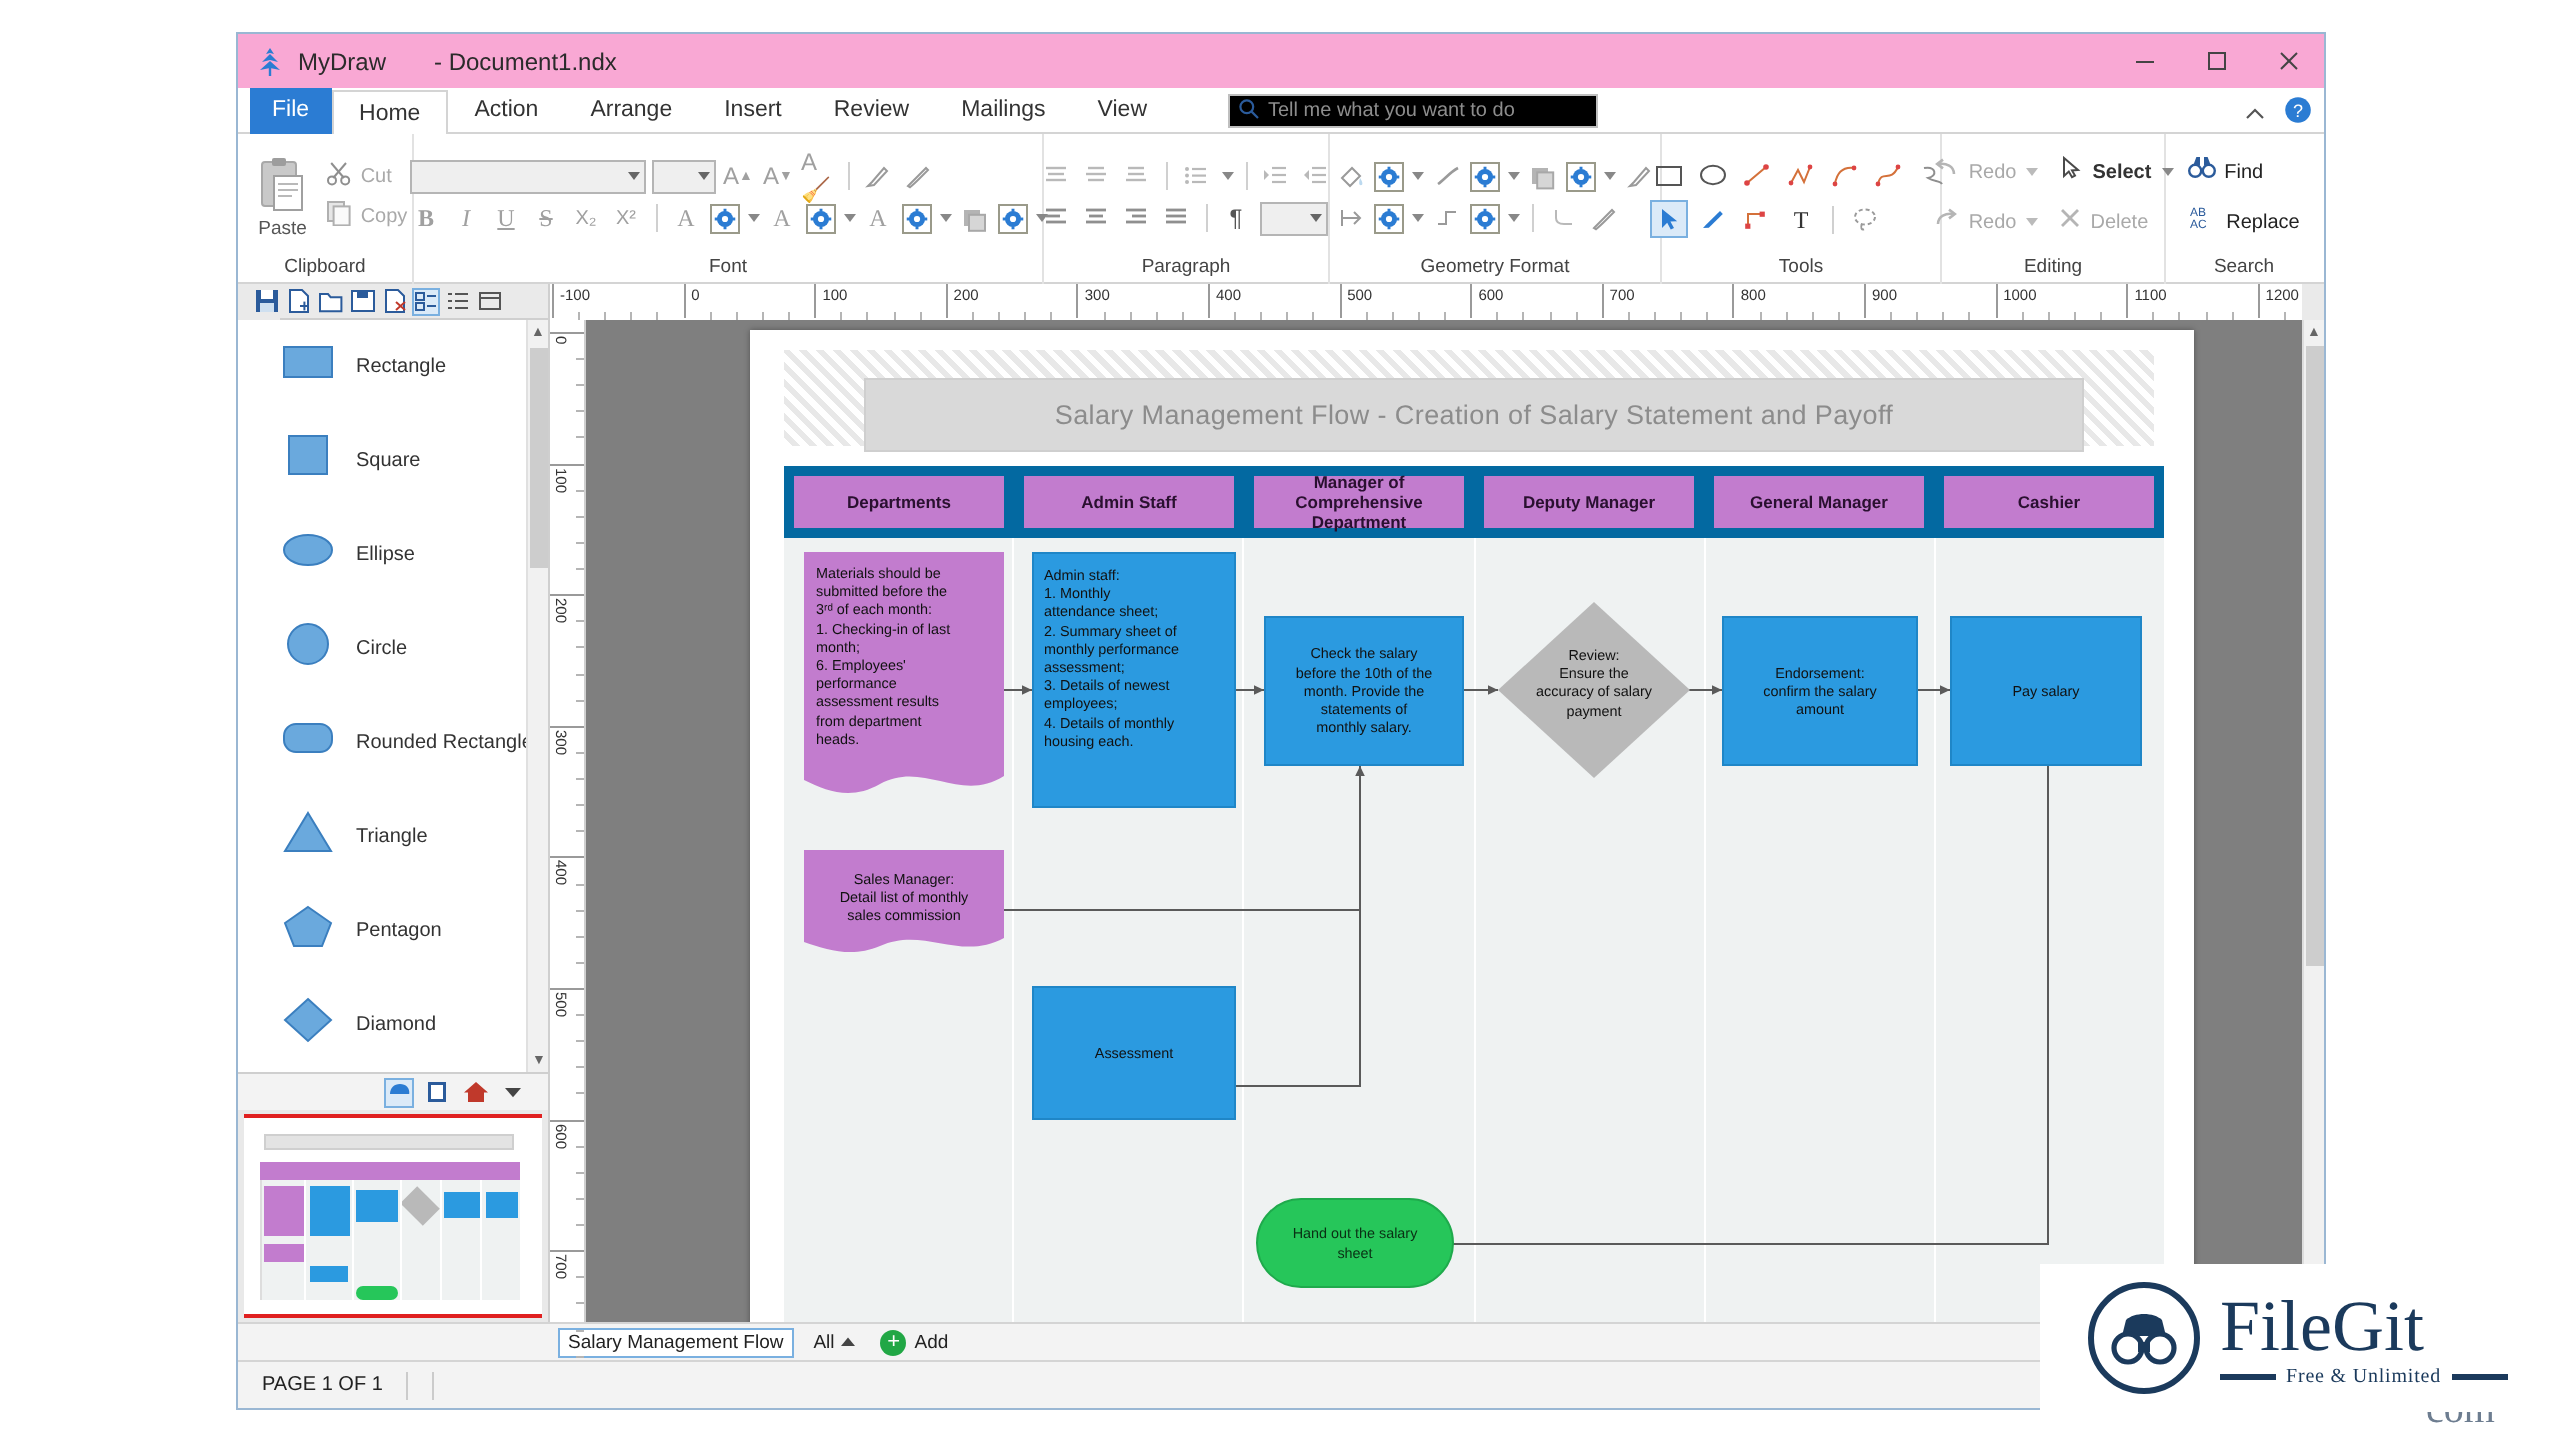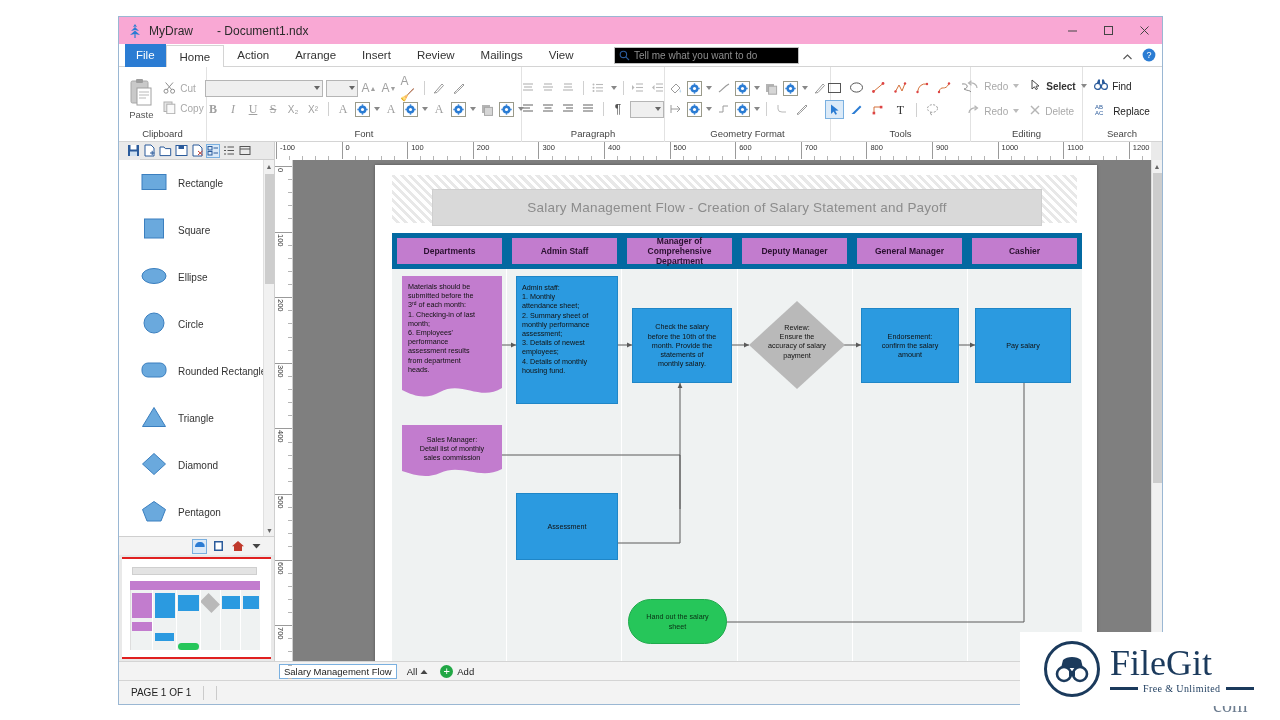--- a/index.html
+++ b/index.html
@@ -1068,30 +1068,30 @@
                 </svg></span>
             <span class="shape-label">Rounded Rectangle</span>
           </div>
           <div class="shape-item">
             <span><svg width="26" height="22">
                   <polygon points="13,1.5 24.5,20.5 1.5,20.5" fill="#6aa9dd" stroke="#3b7fbf"></polygon>
                 </svg></span>
             <span class="shape-label">Triangle</span>
           </div>
           <div class="shape-item">
+            <span><svg width="26" height="22">
+                  <polygon points="13,1.5 24.5,9.5 20,21 6,21 1.5,9.5" fill="#6aa9dd" stroke="#3b7fbf"></polygon>
+                </svg></span>
+            <span class="shape-label">Pentagon</span>
+          </div>
+          <div class="shape-item">
             <span><svg width="26" height="24">
                   <polygon points="13,1.5 24.5,12 13,22.5 1.5,12" fill="#6aa9dd" stroke="#3b7fbf"></polygon>
                 </svg></span>
             <span class="shape-label">Diamond</span>
-          </div>
-          <div class="shape-item">
-            <span><svg width="26" height="22">
-                  <polygon points="13,1.5 24.5,9.5 20,21 6,21 1.5,9.5" fill="#6aa9dd" stroke="#3b7fbf"></polygon>
-                </svg></span>
-            <span class="shape-label">Pentagon</span>
           </div>
 
           <div class="sv-scroll">
             <div class="sv-arrow">▲</div>
             <div class="sv-thumb"></div>
             <div class="sv-arrow" style="position:absolute;bottom:0;left:0;width:11px;">▼</div>
           </div>
         </div>
 
         <div class="thumbbar">
@@ -1284,21 +1284,21 @@
                 <div class="n-text" style="position:absolute;left:0;top:6px;width:102px;text-align:left;padding-left:5px;">
                   <div>Admin staff:</div>
                   <div>1. Monthly</div>
                   <div>attendance sheet;</div>
                   <div>2. Summary sheet of</div>
                   <div>monthly performance</div>
                   <div>assessment;</div>
                   <div>3. Details of newest</div>
                   <div>employees;</div>
                   <div>4. Details of monthly</div>
-                  <div>housing fund.</div>
+                  <div>housing each.</div>
                 </div>
               </div>
 
               <div class="node n-blue" style="left:240px; top:75px; width:100px; height:75px;">
                 <div class="n-text">
                   <div>Check the salary</div>
                   <div>before the 10th of the</div>
                   <div>month. Provide the</div>
                   <div>statements of</div>
                   <div>monthly salary.</div>

